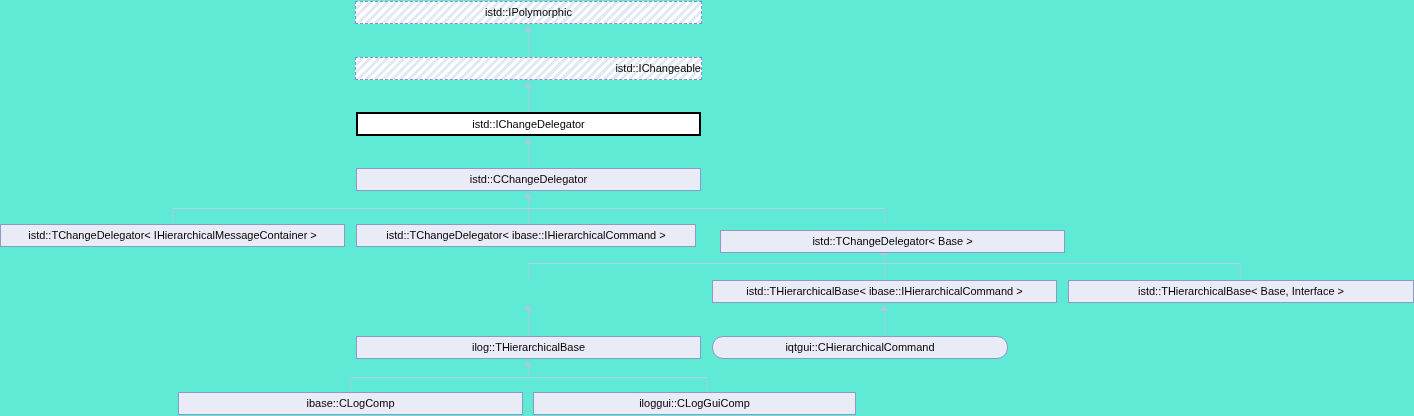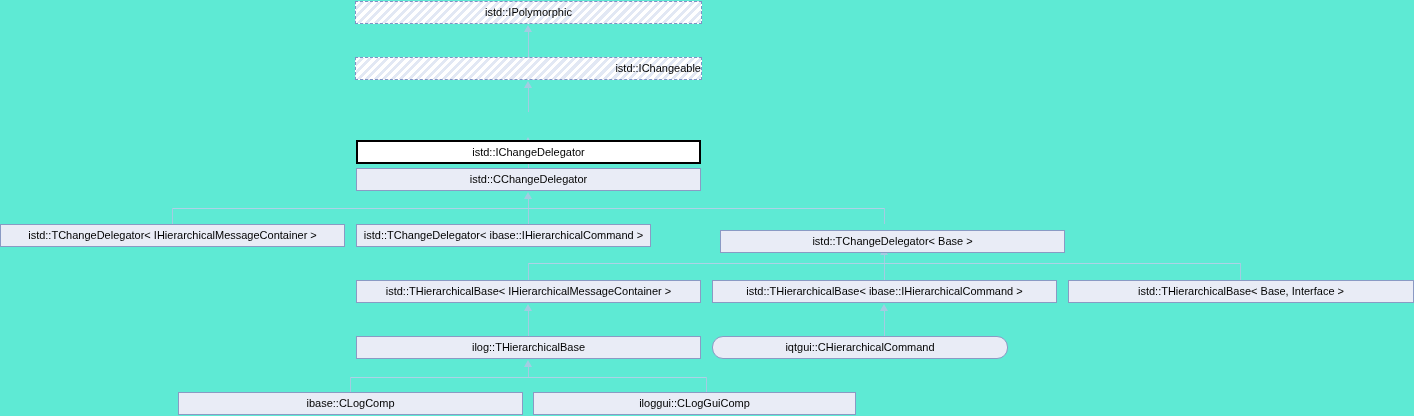--- a/index.html
+++ b/index.html
@@ -34,29 +34,28 @@
   }
   .node.hatched {
     background: repeating-linear-gradient(135deg, #ffffff 0px, #ffffff 3px, #e2e8f4 3px, #e2e8f4 6px);
     border: 1px dashed #7e92c4;
   }
   .node.current {
     background: #ffffff;
     border: 2px solid #000000;
     height: 24px;
     line-height: 20px;
-    margin-top: 28px;
   }
   
   .n0  { left: 355px;  top: 1px;   width: 347px; }
   .n1  { left: 355px;  top: 57px;  width: 347px; text-align: right; }
   .n2  { left: 356px;  top: 112px; width: 345px; }
   .n3  { left: 356px;  top: 168px; width: 345px; }
   .n4  { left: 0px;    top: 224px; width: 345px; }
-  .n5  { left: 356px;  top: 224px; width: 295px; }
+  .n5  { left: 356px;  top: 224px; width: 340px; }
   .n6  { left: 712px;  top: 230px; width: 345px; margin-left: 8px; }
   .n7  { left: 356px;  top: 280px; width: 345px; }
   .n8  { left: 712px;  top: 280px; width: 345px; }
   .n9  { left: 1068px; top: 280px; width: 346px; }
   .n10 { left: 356px;  top: 336px; width: 345px; }
   .n11 { left: 712px;  top: 336px; width: 296px; border-radius: 11px; }
   .n12 { left: 178px;  top: 392px; width: 345px; }
   .n13 { left: 533px;  top: 392px; width: 323px; }
 
   
@@ -117,21 +116,20 @@
   <div class="vl" style="left:350px; top:377px; height:15px;"></div>
   <div class="vl" style="left:706px; top:377px; height:15px;"></div>
 
   <div class="node hatched n0">istd::IPolymorphic</div>
   <div class="node hatched n1">istd::IChangeable</div>
   <div class="node current n2">istd::IChangeDelegator</div>
   <div class="node filled  n3">istd::CChangeDelegator</div>
   <div class="node filled  n4">istd::TChangeDelegator&lt; IHierarchicalMessageContainer &gt;</div>
   <div class="node filled  n5">istd::TChangeDelegator&lt; ibase::IHierarchicalCommand &gt;</div>
   <div class="node filled  n6">istd::TChangeDelegator&lt; Base &gt;</div>
-  <div class="node filled  n7">istd::THierarchicalBase&lt; IHierarchicalMessageContainer &gt;</div>
   <div class="node filled  n8">istd::THierarchicalBase&lt; ibase::IHierarchicalCommand &gt;</div>
   <div class="node filled  n9">istd::THierarchicalBase&lt; Base, Interface &gt;</div>
   <div class="node filled  n10">ilog::THierarchicalBase</div>
   <div class="node filled  n11">iqtgui::CHierarchicalCommand</div>
   <div class="node filled  n12">ibase::CLogComp</div>
   <div class="node filled  n13">iloggui::CLogGuiComp</div>
 
 </div>
 
 </body></html>

